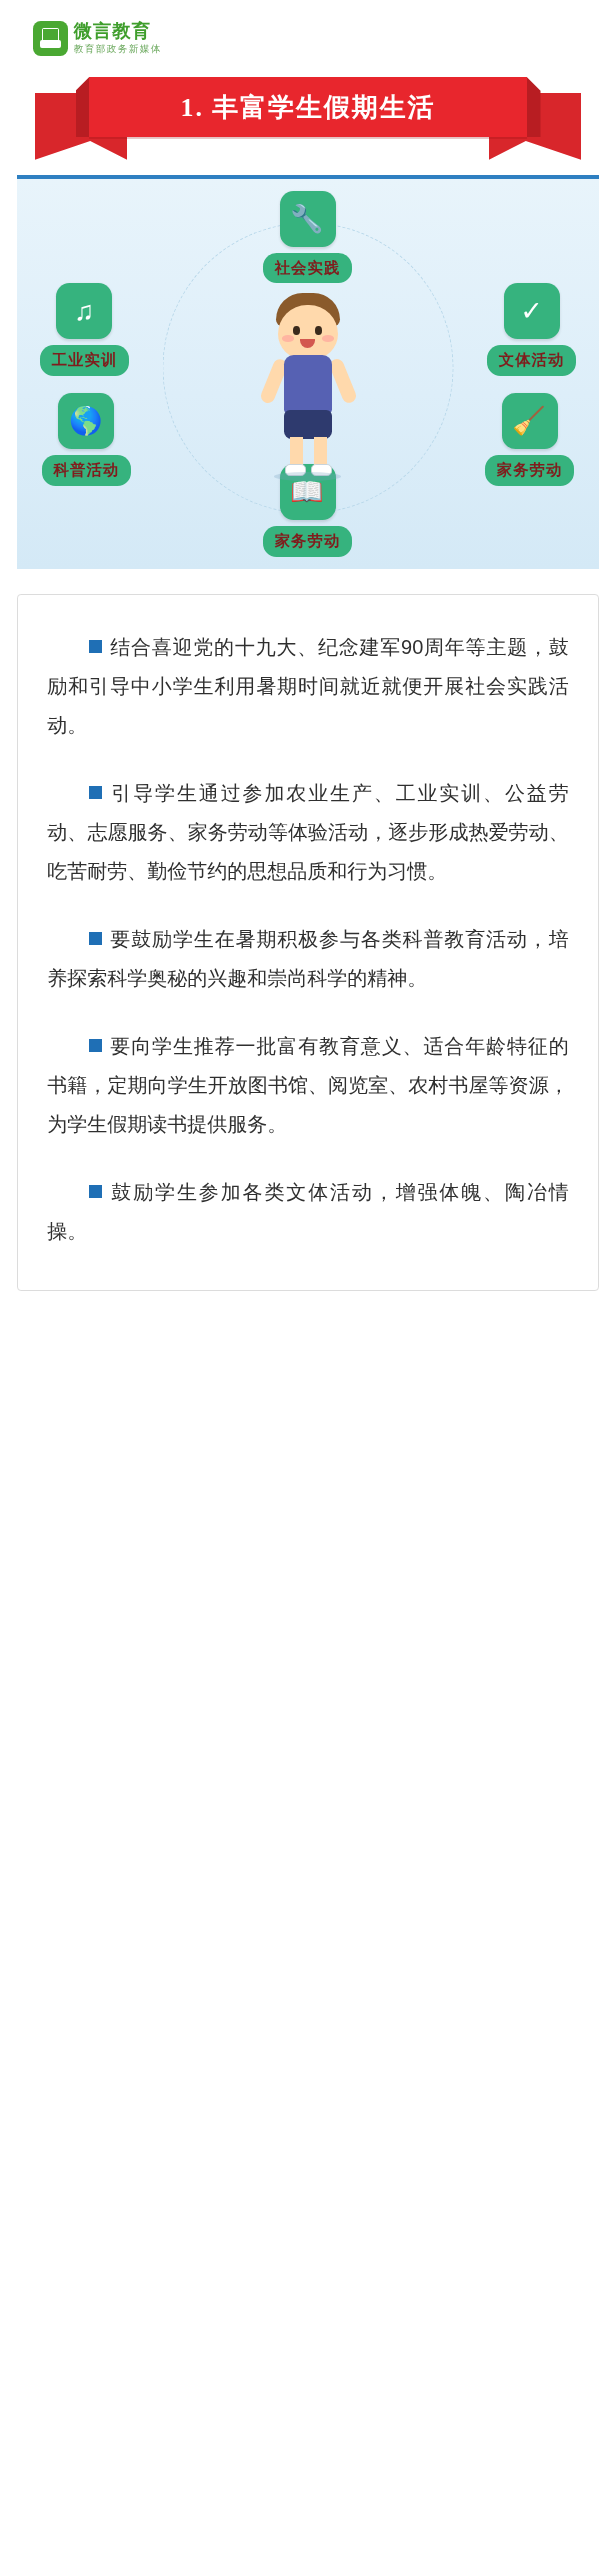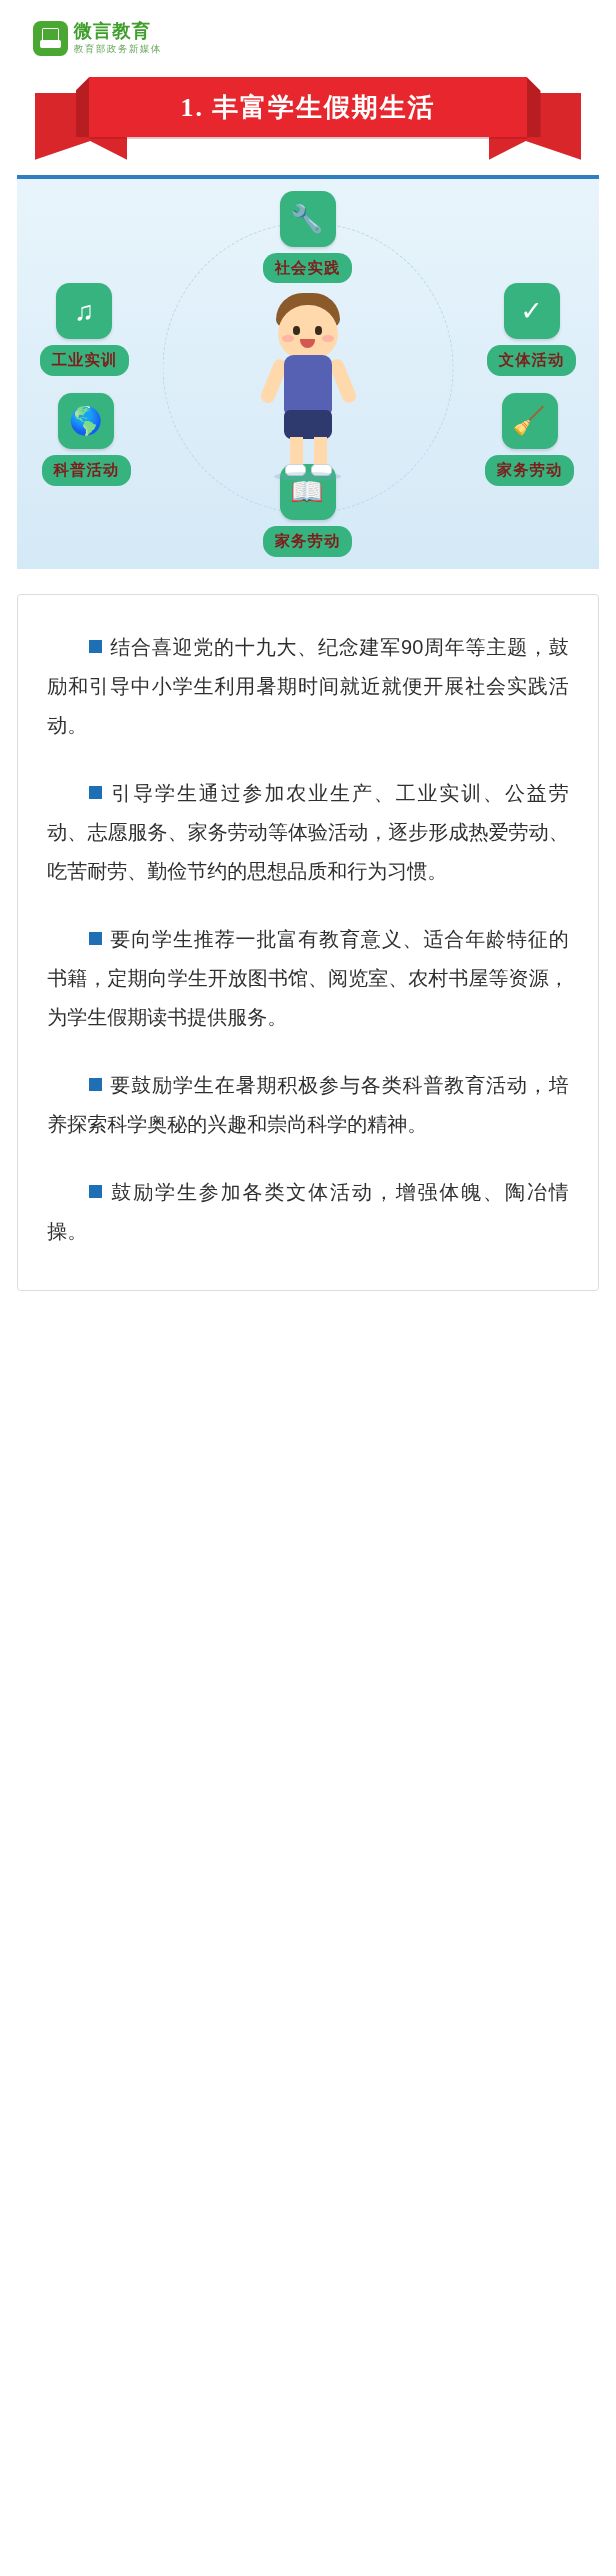--- a/index.html
+++ b/index.html
@@ -354,19 +354,19 @@
       <div class="leg r"></div>
       <div class="shoe l"></div>
       <div class="shoe r"></div>
       <div class="shadow"></div>
     </div>
   </div>
 
   <div class="body-card">
     <p class="para"><span class="bullet"></span><span>结合喜迎党的十九大、纪念建军90周年等主题，鼓励和引导中小学生利用暑期时间就近就便开展社会实践活动。</span></p>
     <p class="para"><span class="bullet"></span><span>引导学生通过参加农业生产、工业实训、公益劳动、志愿服务、家务劳动等体验活动，逐步形成热爱劳动、吃苦耐劳、勤俭节约的思想品质和行为习惯。</span></p>
+    <p class="para"><span class="bullet"></span><span>要鼓励学生在暑期积极参与各类科普教育活动，培养探索科学奥秘的兴趣和崇尚科学的精神。</span></p>
     <p class="para"><span class="bullet"></span><span>要向学生推荐一批富有教育意义、适合年龄特征的书籍，定期向学生开放图书馆、阅览室、农村书屋等资源，为学生假期读书提供服务。</span></p>
-    <p class="para"><span class="bullet"></span><span>要鼓励学生在暑期积极参与各类科普教育活动，培养探索科学奥秘的兴趣和崇尚科学的精神。</span></p>
     <p class="para"><span class="bullet"></span><span>鼓励学生参加各类文体活动，增强体魄、陶冶情操。</span></p>
   </div>
 
 </div>
 
 
 </body></html>

